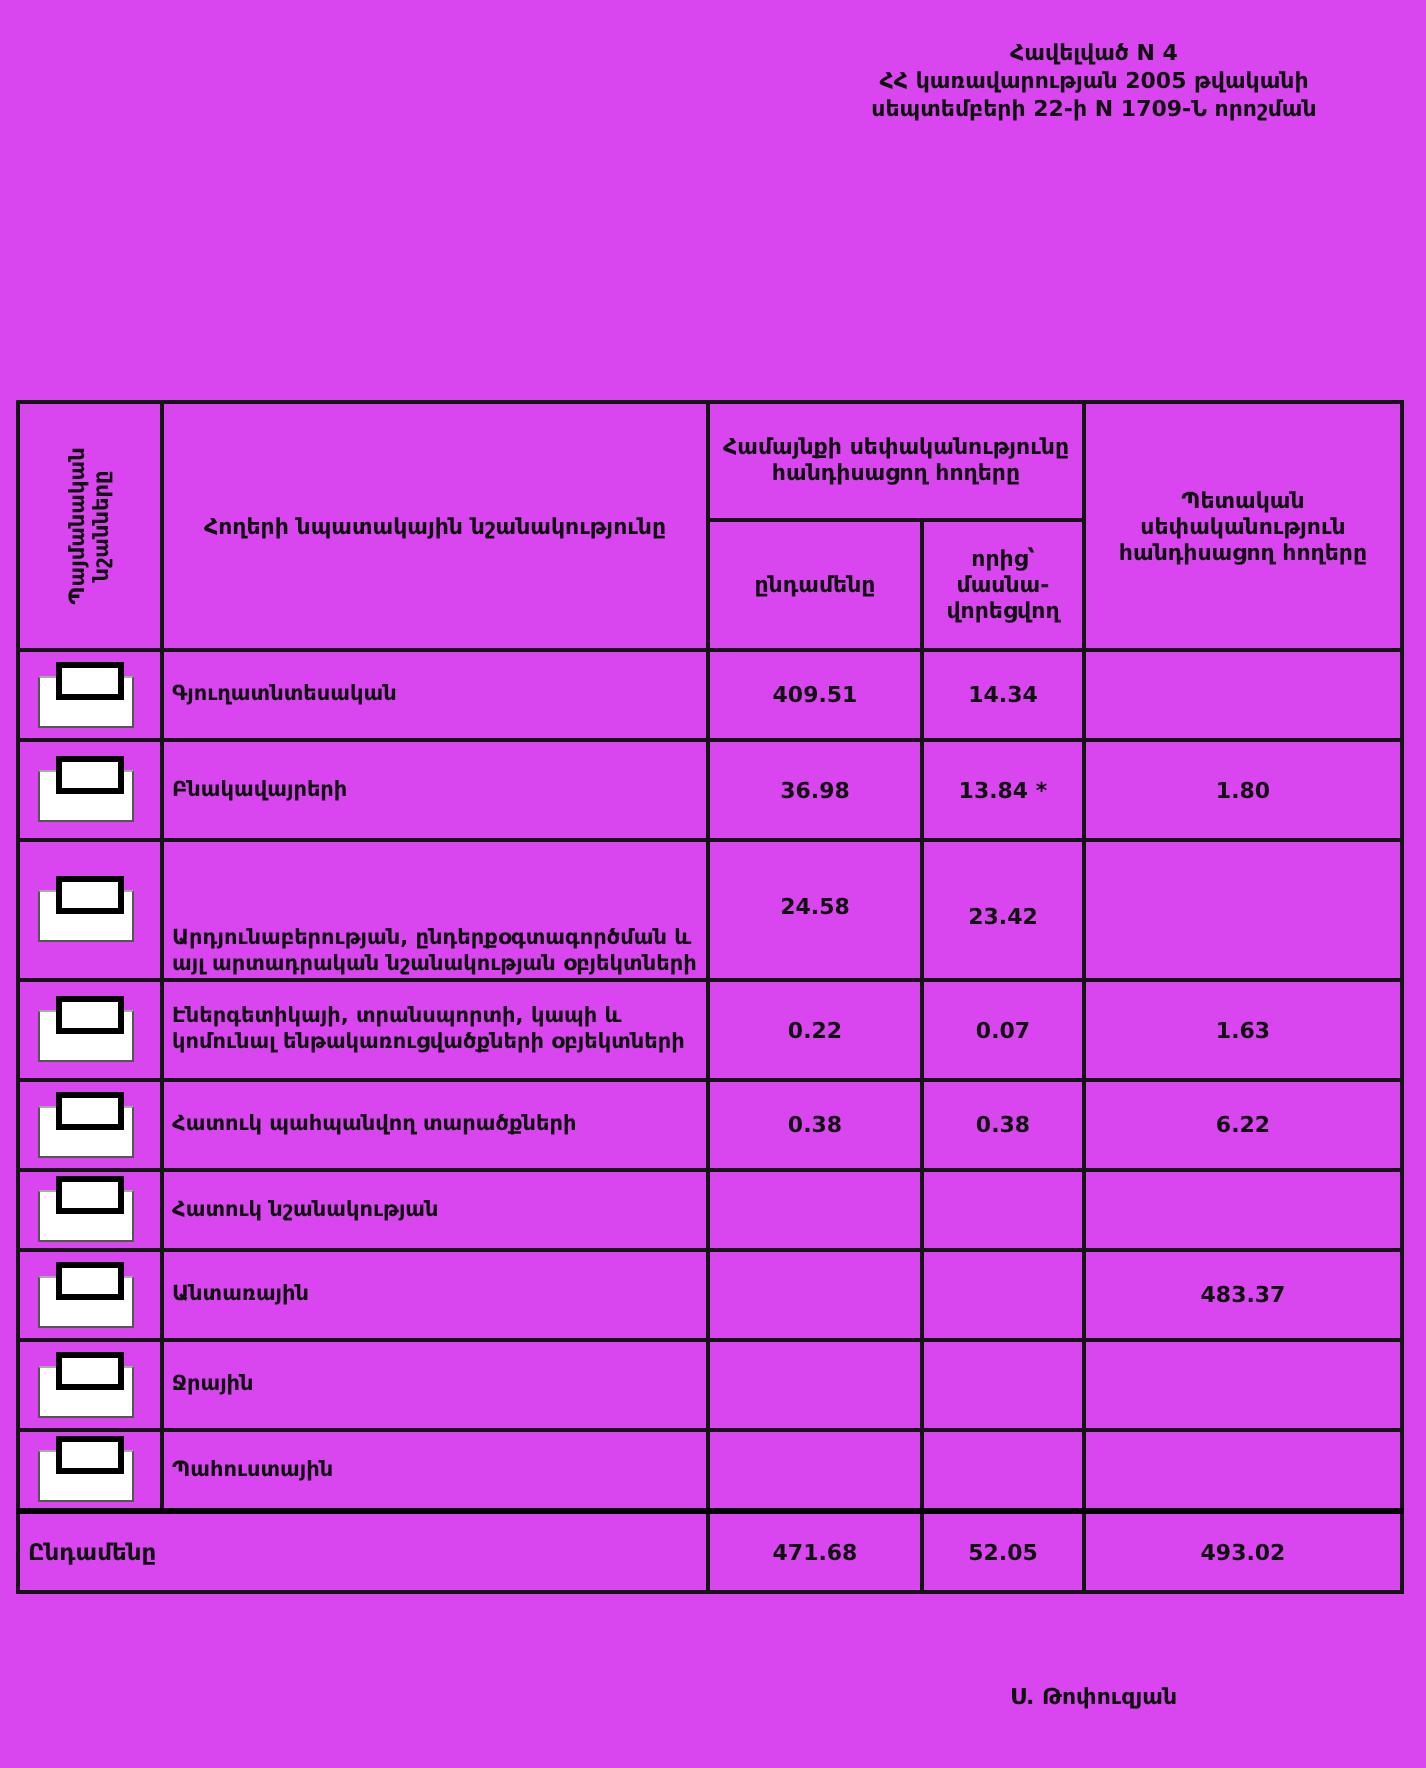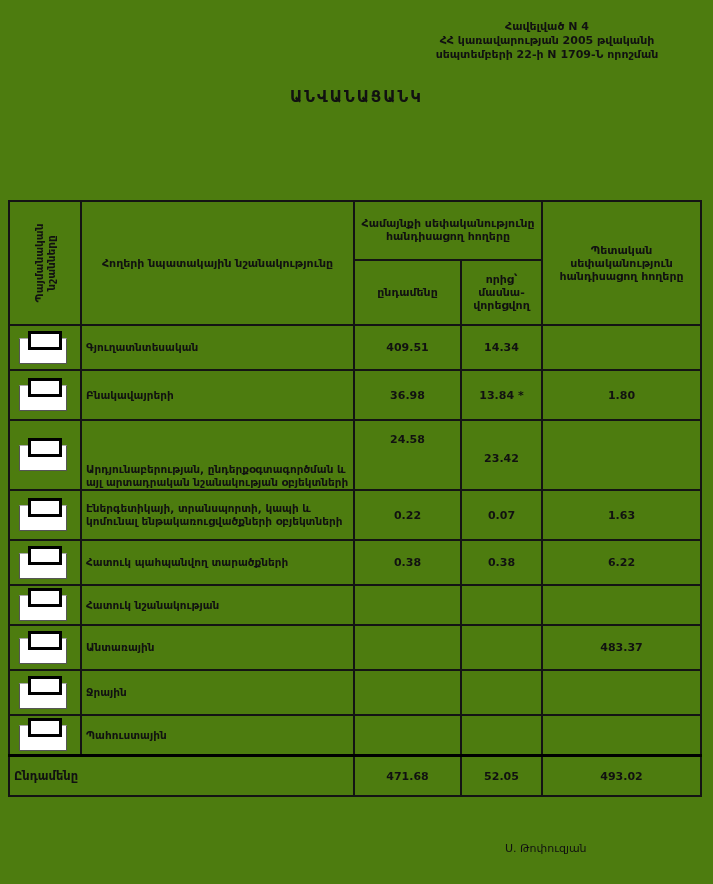--- a/index.html
+++ b/index.html
@@ -3,21 +3,21 @@
 <meta charset="utf-8">
 <style>
   html, body { margin:0; padding:0; }
   body {
     width:713px; height:884px;
     background:#ffffff;
     font-family:"DejaVu Sans", sans-serif;
     color:#111;
     -webkit-font-smoothing:none;
   }
-  .page { position:relative; width:713px; height:884px; background:#4d7c0f; overflow:hidden; }
+  .page { position:relative; width:713px; height:884px; background:#d946ef; overflow:hidden; }
 
   .annex-note {
     position:absolute; top:20px; left:388px; width:318px;
     text-align:center; font-size:11px; font-weight:bold; line-height:14px;
     white-space:pre-line;
   }
   .doc-title {
     position:absolute; top:88px; left:0; width:713px;
     text-align:center; font-size:15px; font-weight:bold; letter-spacing:2px;
   }
@@ -66,33 +66,32 @@
 
   tr.total-row td { border-top:3px solid #000; height:34px; }
   .total-label { text-align:left; font-size:11.5px; padding-left:60px; }
 
   .footer-left {
     position:absolute; top:810px; left:30px;
     font-size:11px; font-weight:bold; line-height:14px; white-space:pre-line;
   }
   .footer-sign {
     position:absolute; top:842px; left:505px;
-    font-size:11px; font-weight:normal;
+    font-size:11px; font-weight:bold;
   }
 </style>
 </head>
 <body>
 
 <div class="page">
 
   <div class="annex-note">Հավելված N 4
 ՀՀ կառավարության 2005 թվականի
 սեպտեմբերի 22-ի N 1709-Ն որոշման</div>
 
-  <div class="doc-title">ԱՆՎԱՆԱՑԱՆԿ</div>
 
 
   <table class="land-table">
     <colgroup>
       <col style="width:72px">
         <col style="width:273px">
         <col style="width:107px">
         <col style="width:81px">
         <col style="width:159px">
     </colgroup>
@@ -139,21 +138,21 @@
         <td class="c-num">1.80</td>
       </tr>
       <tr style="height:70px">
         <td class="c-sym">
             <div class="swatch">
               <div class="sw-outer"></div>
               <div class="sw-inner"></div>
             </div>
           </td>
         <td class="c-label" style="vertical-align:bottom; padding-bottom:0">Արդյունաբերության, ընդերքօգտագործման և այլ արտադրական  նշանակության օբյեկտների</td>
-        <td class="c-num thin-right" style="vertical-align:top; padding-top:12px">24.58</td>
+        <td class="c-num thin-right" style="vertical-align:top; padding-top:26px">24.58</td>
         <td class="c-num" style="vertical-align:top; padding-top:31px">23.42</td>
         <td class="c-num"></td>
       </tr>
       <tr style="height:50px">
         <td class="c-sym">
             <div class="swatch">
               <div class="sw-outer"></div>
               <div class="sw-inner"></div>
             </div>
           </td>

